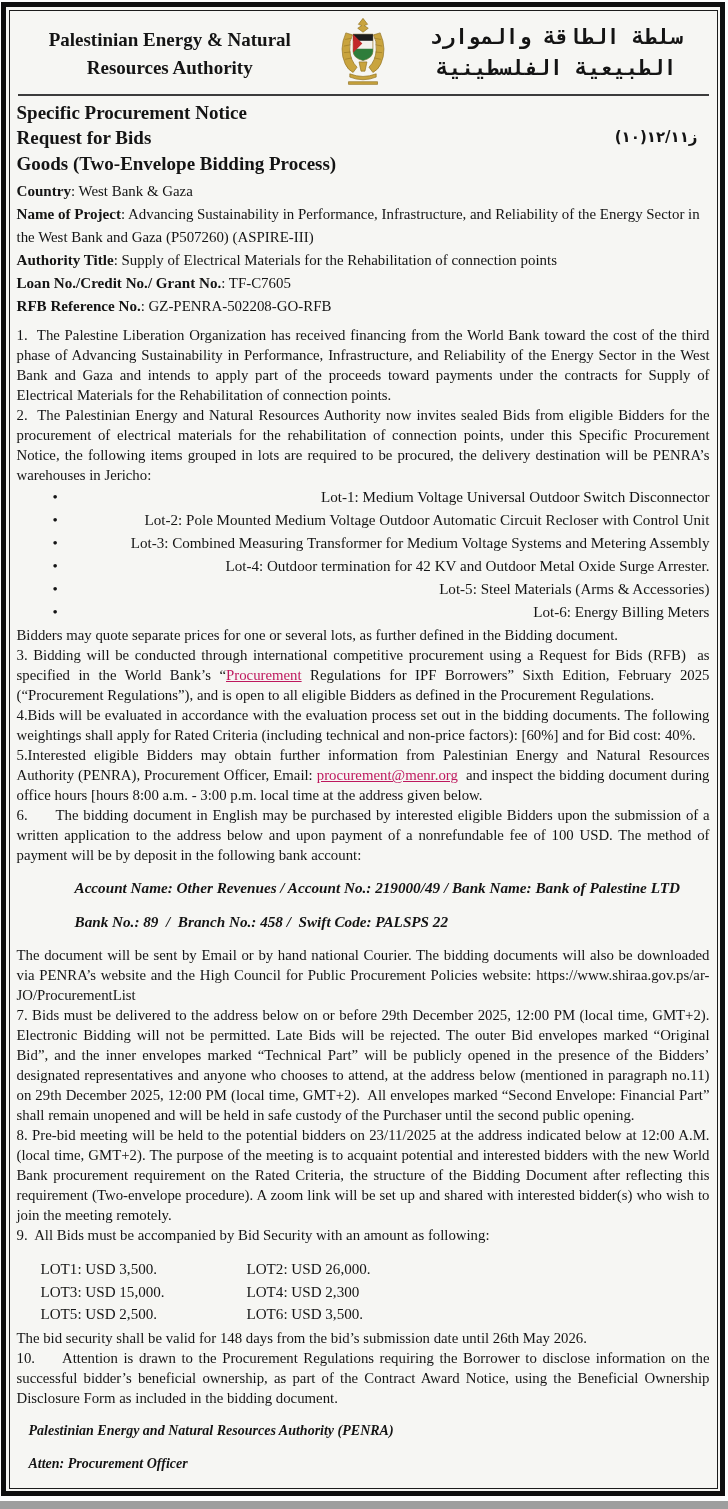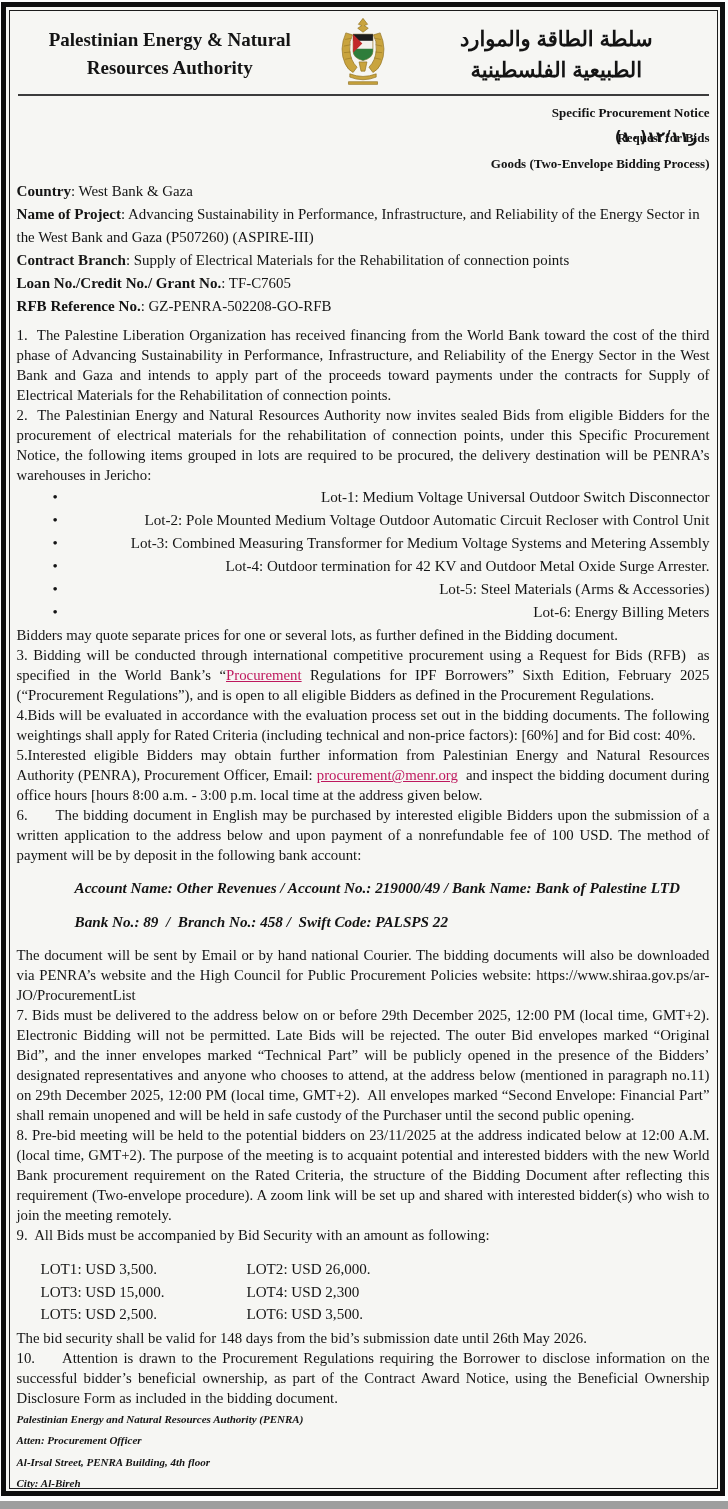--- a/index.html
+++ b/index.html
@@ -14,46 +14,46 @@
     border:5px solid #0e0e0e;background:#f6f6f3;box-sizing:border-box;
   }
   .doc-inner{
     position:absolute;inset:2.5px;border:1.6px solid #1c1c1c;
     box-sizing:border-box;padding:2px 7px 0 7px;overflow:hidden;
   }
   
   .doc-header{display:grid;grid-template-columns:1fr 92px 1fr;align-items:center;padding:4px 6px 0 6px;}
   .org-en{font-weight:bold;font-size:19px;line-height:28px;text-align:center;}
   .org-ar{font-weight:bold;font-size:21px;line-height:31px;text-align:center;direction:rtl;
-          font-family:Liberation Sans, sans-serif;}
+          font-family:Liberation Mono, monospace;}
   .emblem{display:flex;justify-content:center;align-items:center;}
   .header-rule{border:none;border-top:2px solid #3c3c3c;margin:3px 1px 3px 1px;}
   
   .title-block{position:relative;padding:1px 0 3px 0;}
-  .title-line{font-weight:bold;font-size:13px;line-height:25.5px;text-align:right;margin:0;}
+  .title-line{font-weight:bold;font-size:19px;line-height:25.5px;text-align:left;margin:0;}
   .side-ref{position:absolute;right:12px;top:29px;font-weight:bold;font-size:15px;
             font-family:"DejaVu Sans",sans-serif;direction:rtl;}
   
   .meta-section{margin:1px 0 7px 0;}
   .meta-row{margin:0;font-size:14.9px;line-height:23px;}
   .meta-row b{font-size:15.1px;}
   
   .para{margin:0;text-align:justify;font-size:14.8px;line-height:20px;}
   .lots{margin:1px 0 1px 0;padding:0;list-style:none;text-align:right;}
   .lots li{position:relative;padding-left:72px;font-size:15.1px;line-height:23px;}
   .lots li::before{content:"\2022";position:absolute;left:36px;top:0;}
   .link{color:#be185d;text-decoration:underline;cursor:pointer;}
   .bank-block{margin:1px 0;}
   .bank-line{font-weight:bold;font-style:italic;font-size:15.2px;line-height:22px;
              padding-left:46px;margin:12px;}
   .lot-grid{display:grid;grid-template-columns:206px auto;margin:13px 0 2px 24px;
             font-size:15.1px;line-height:22.5px;}
   
   .addr-block{margin-top:1px;}
-  .addr-line{font-weight:bold;font-style:italic;font-size:11px;line-height:21.5px;margin:0;}
+  .addr-line{font-weight:bold;font-style:italic;font-size:14px;line-height:21.5px;margin:12px;}
 </style>
 </head>
 <body>
 
 <div class="page">
   <div class="scan-strip"></div>
   <div class="doc-outer">
     <div class="doc-inner">
 
       <div class="doc-header">
@@ -100,21 +100,21 @@
       <div class="title-block">
         <p class="title-line">Specific Procurement Notice</p>
         <p class="title-line">Request for Bids</p>
         <p class="title-line">Goods (Two-Envelope Bidding Process)</p>
         <span class="side-ref" dir="rtl">ز١٢/١١(١٠)</span>
       </div>
 
       <div class="meta-section">
         <p class="meta-row"><b>Country</b><span>: West Bank &amp; Gaza</span></p>
         <p class="meta-row"><b>Name of Project</b><span>: Advancing Sustainability in Performance, Infrastructure, and Reliability of the Energy Sector in the West Bank and Gaza (P507260) (ASPIRE-III)</span></p>
-        <p class="meta-row"><b>Contract Branch</b><span>: Supply of Electrical Materials for the Rehabilitation of connection points</span></p>
+        <p class="meta-row"><b>Authority Title</b><span>: Supply of Electrical Materials for the Rehabilitation of connection points</span></p>
         <p class="meta-row"><b>Loan No./Credit No./ Grant No.</b><span>: TF-C7605</span></p>
         <p class="meta-row"><b>RFB Reference No.</b><span>: GZ-PENRA-502208-GO-RFB</span></p>
       </div>
 
       <p class="para">1.&nbsp; The Palestine Liberation Organization has received financing from the World Bank toward the cost of the third phase of Advancing Sustainability in Performance, Infrastructure, and Reliability of the Energy Sector in the West Bank and Gaza and intends to apply part of the proceeds toward payments under the contracts for Supply of Electrical Materials for the Rehabilitation of connection points.</p>
       <p class="para">2.&nbsp; The Palestinian Energy and Natural Resources Authority now invites sealed Bids from eligible Bidders for the procurement of electrical materials for the rehabilitation of connection points, under this Specific Procurement Notice, the following items grouped in lots are required to be procured, the delivery destination will be PENRA’s warehouses in Jericho:</p>
 
       <ul class="lots">
         <li>Lot-1: Medium Voltage Universal Outdoor Switch Disconnector</li>
         <li>Lot-2: Pole Mounted Medium Voltage Outdoor Automatic Circuit Recloser with Control Unit</li>

